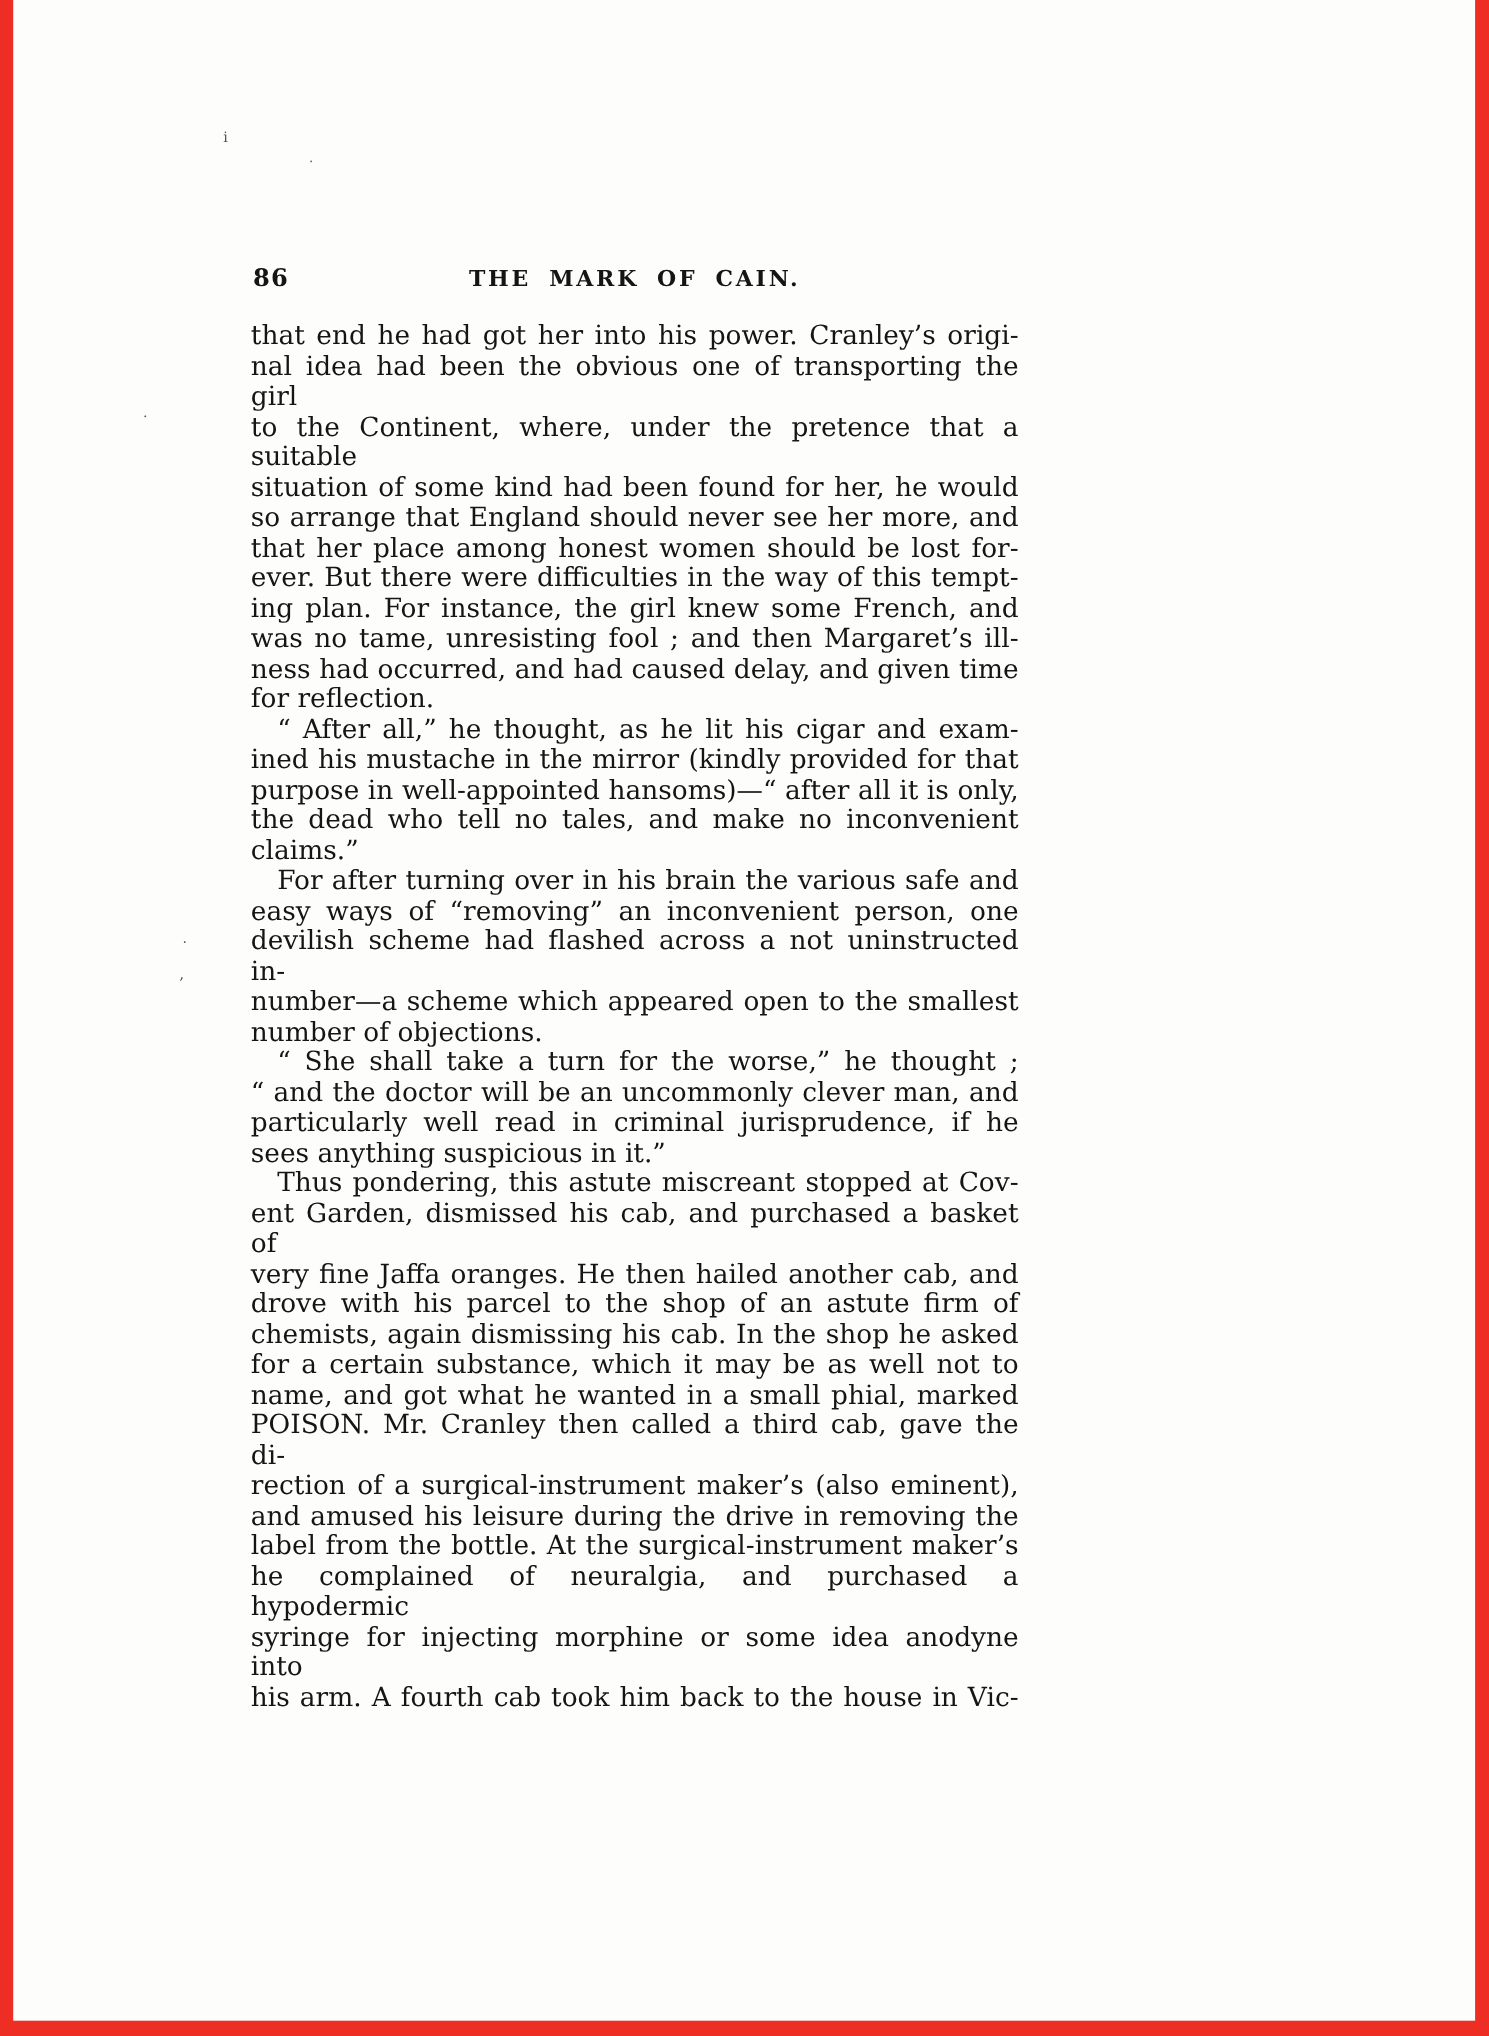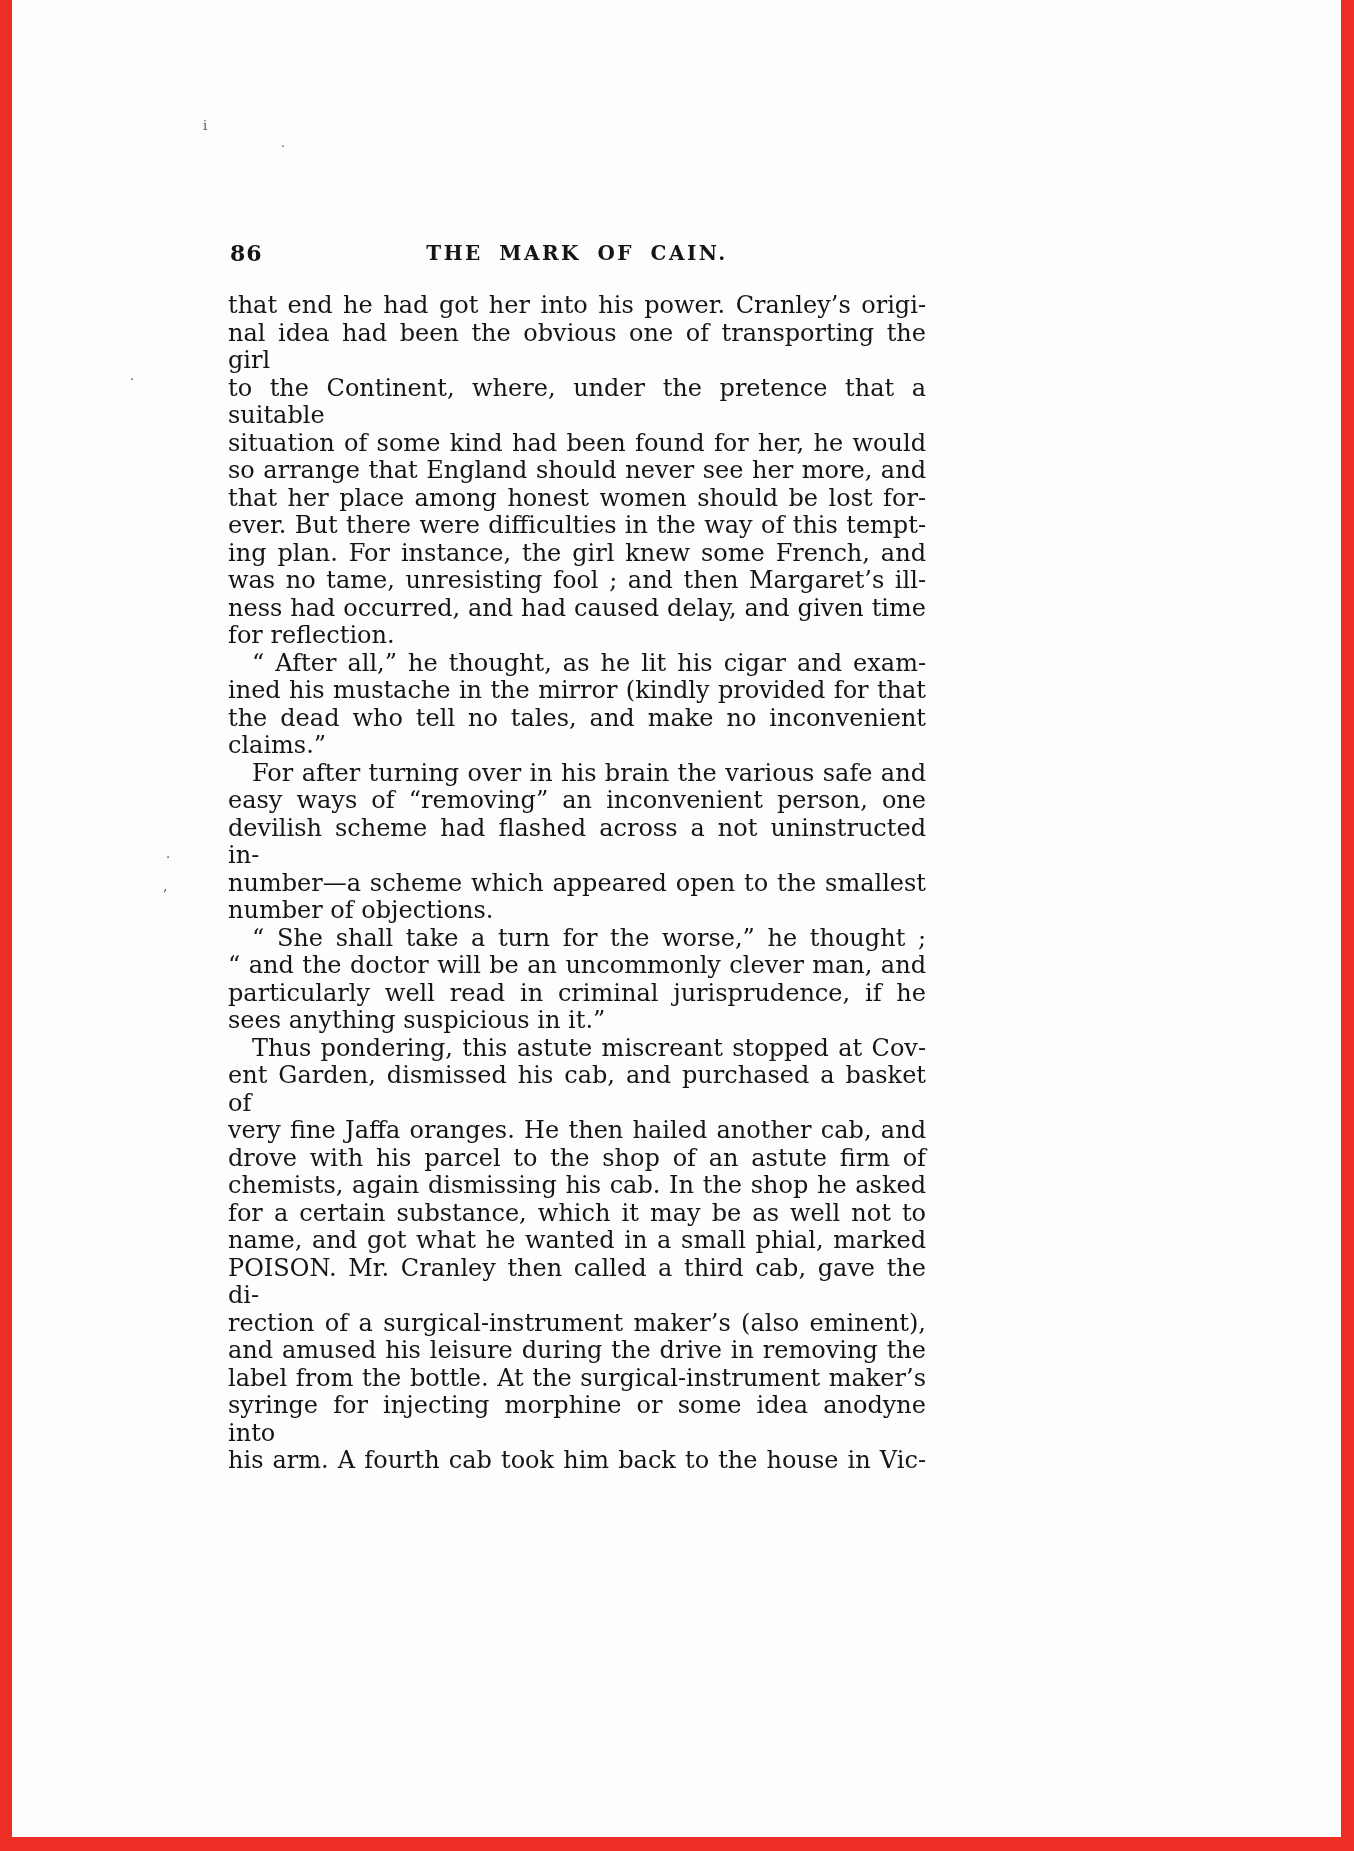--- a/index.html
+++ b/index.html
@@ -79,20 +79,21 @@
           <div class="line">that her place among honest women should be lost for-</div>
           <div class="line">ever.  But there were difficulties in the way of this tempt-</div>
           <div class="line">ing plan.  For instance, the girl knew some French, and</div>
           <div class="line">was no tame, unresisting fool ; and then Margaret’s ill-</div>
           <div class="line">ness had occurred, and had caused delay, and given time</div>
           <div class="line last">for reflection.</div>
         </div>
         <div class="para">
           <div class="line indent">“ After all,” he thought, as he lit his cigar and exam-</div>
           <div class="line">ined his mustache in the mirror (kindly provided for that</div>
+          <div class="line">purpose in well-appointed hansoms)—“ after all it is only,</div>
           <div class="line">the dead who tell no tales, and make no inconvenient</div>
           <div class="line last">claims.”</div>
         </div>
         <div class="para">
           <div class="line indent">For after turning over in his brain the various safe and</div>
           <div class="line">easy ways of “removing” an inconvenient person, one</div>
           <div class="line">devilish scheme had flashed across a not uninstructed in-</div>
           <div class="line">number—a scheme which appeared open to the smallest</div>
           <div class="line last">number of objections.</div>
         </div>
@@ -107,19 +108,20 @@
           <div class="line">ent Garden, dismissed his cab, and purchased a basket of</div>
           <div class="line">very fine Jaffa oranges.  He then hailed another cab, and</div>
           <div class="line">drove with his parcel to the shop of an astute firm of</div>
           <div class="line">chemists, again dismissing his cab.  In the shop he asked</div>
           <div class="line">for a certain substance, which it may be as well not to</div>
           <div class="line">name, and got what he wanted in a small phial, marked</div>
           <div class="line">POISON.  Mr. Cranley then called a third cab, gave the di-</div>
           <div class="line">rection of a surgical-instrument maker’s (also eminent),</div>
           <div class="line">and amused his leisure during the drive in removing the</div>
           <div class="line">label from the bottle.  At the surgical-instrument maker’s</div>
+          <div class="line">he complained of neuralgia, and purchased a hypodermic</div>
           <div class="line">syringe for injecting morphine or some idea anodyne into</div>
           <div class="line">his arm.   A fourth cab took him back to the house in Vic-</div>
         </div>
       </div>
   </div>
 
 </div>
 
 </body></html>

